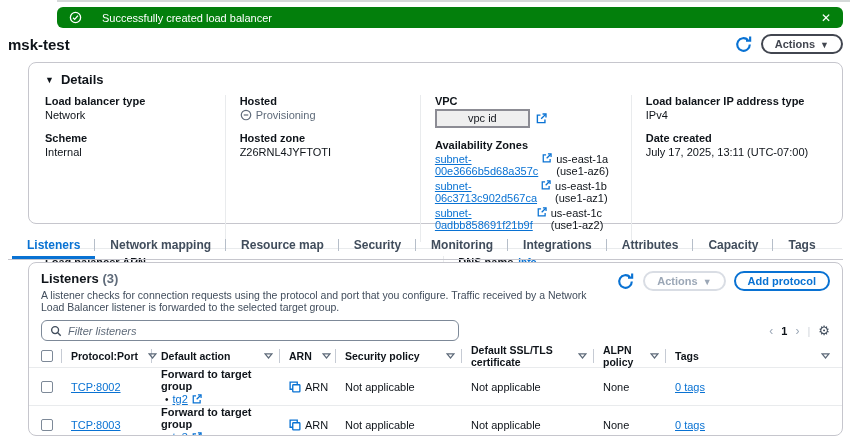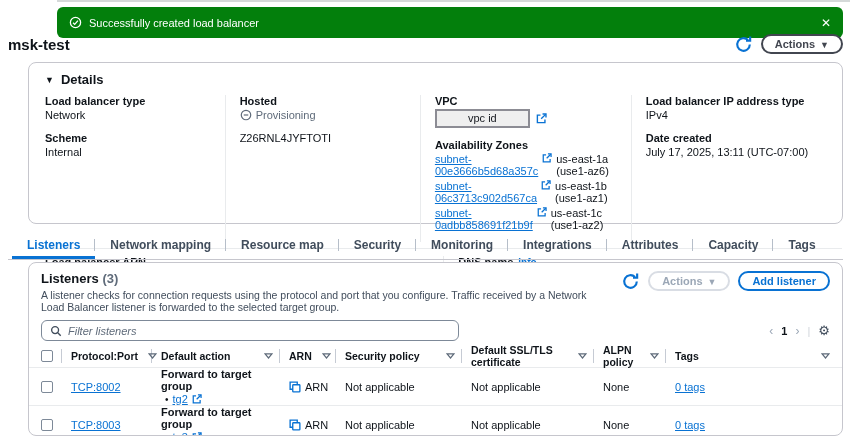--- a/index.html
+++ b/index.html
@@ -9,23 +9,23 @@
     font-size: 11px; color:#0f141a; background:#fff;
     position: relative; overflow: hidden;
   }
   a { color:#0972d3; text-decoration: underline; cursor:pointer; }
   svg { display:block; }
 
   .topline { position:absolute; top:0; left:57px; right:0; height:2px; background:#d5d9d9; }
 
   
   .flashbar {
-    position:absolute; left:57px; right:7px; top:7px; height:31px;
+    position:absolute; left:57px; right:7px; top:7px; height:21px;
     background:#037f0c; border-radius:6px; color:#fff;
-    display:flex; align-items:center; padding:0 12px; gap:7px;
+    display:flex; align-items:center; padding:0 12px; gap:20px;
   }
   .flash-msg { font-size:11px; }
   .flash-close { margin-left:auto; background:none; border:none; color:#fff; font-size:12px; cursor:pointer; line-height:1; }
 
   
   .page-header { position:absolute; top:34px; left:8px; right:7px; display:flex; align-items:center; }
   .page-header h1 { font-size:15px; font-weight:bold; }
   .header-actions { margin-left:auto; display:flex; align-items:center; gap:8px; }
   .icon-btn { background:none; border:none; cursor:pointer; padding:0; }
   .btn {
@@ -163,20 +163,21 @@
           <span>
             <svg width="12" height="12" viewBox="0 0 16 16" fill="none" stroke="#5f6b7a" stroke-width="1.6">
                 <circle cx="8" cy="8" r="6.3"></circle>
                 <path d="M5 8h6"></path>
               </svg>
           </span>
           <span>Provisioning</span>
         </div>
       </div>
       <div class="field">
+        <div class="f-label">Hosted zone</div>
         <div class="f-value">Z26RNL4JYFTOTI</div>
       </div>
     </div>
     <div class="dcol">
       <div class="field">
         <div class="f-label">VPC</div>
         <div class="vpc-line">
           <span class="vpc-box">vpc id</span>
           <span>
             <svg width="11" height="11" viewBox="0 0 16 16" fill="none" stroke="#0972d3" stroke-width="2">
@@ -291,21 +292,21 @@
       <button class="icon-btn">
         <svg width="19" height="19" viewBox="0 0 16 16" fill="none" stroke="#0972d3" stroke-width="1.8">
             <path d="M13.3 8a5.3 5.3 0 1 1-1.5-3.7"></path>
             <path d="M13.6 1.2v3.6h-3.5"></path>
           </svg>
       </button>
       <button class="btn btn-disabled">
         <span>Actions</span>
         <span class="caret">▼</span>
       </button>
-      <button class="btn btn-primary-outline">Add listener</button>
+      <button class="btn btn-primary-outline">Add protocol</button>
     </div>
   </div>
 
   <div class="lp-toolbar">
     <div class="filter-box">
       <span>
         <svg width="12" height="12" viewBox="0 0 16 16" fill="none" stroke="#414d5c" stroke-width="1.8">
             <circle cx="6.8" cy="6.8" r="4.6"></circle>
             <path d="M10.4 10.4L14.3 14.3"></path>
           </svg>

